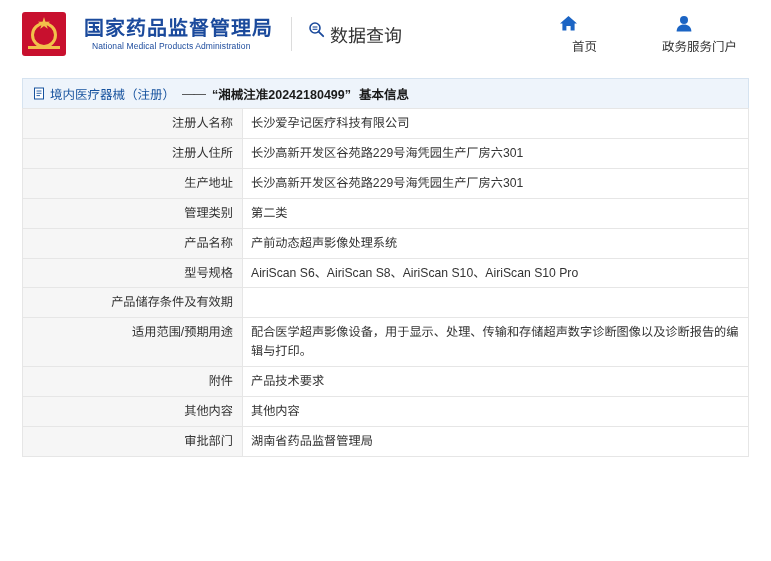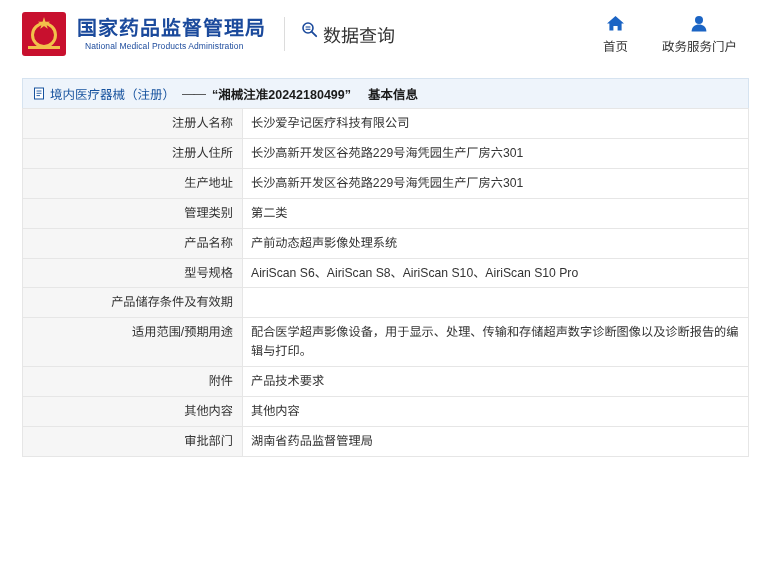--- a/index.html
+++ b/index.html
@@ -56,21 +56,21 @@
   }
   .emblem .bar {
     position: absolute;
     left: 6px;
     right: 6px;
     bottom: 7px;
     height: 3px;
     background: #f2c14a;
   }
   .brand-text {
-    margin-left: 11px;
+    margin-left: 18px;
     line-height: 1.15;
   }
   .brand-cn {
     font-family: "DejaVu Sans", sans-serif;
     font-size: 20px;
     font-weight: bold;
     color: #1b4a9c;
     letter-spacing: 1px;
   }
   .brand-en {
@@ -116,21 +116,21 @@
     color: #333;
     font-size: 12.5px;
   }
   .h-action .ico {
     height: 20px;
     display: flex;
     align-items: center;
     justify-content: center;
     margin-bottom: 3px;
   }
-  .h-action .label { white-space: nowrap; }
+  .h-action .label { white-space: nowrap; margin-left: 31px; }
 
   
   .content {
     padding: 10px 22px 0 22px;
     box-sizing: border-box;
   }
   .title-bar {
     background: #eef4fb;
     border: 1px solid #d6e3f0;
     border-bottom: none;
@@ -146,21 +146,21 @@
   .title-bar .doc-ico {
     width: 13px;
     height: 13px;
     display: inline-flex;
     align-items: center;
     justify-content: center;
   }
   .title-bar .crumb { color: #16529e; }
   .title-bar .sep { color: #444; margin: 0 3px; letter-spacing: -1px;}
   .title-bar .reg-no { color: #1a1a1a; font-weight: bold; }
-  .title-bar .sub { color: #1a1a1a; font-weight: bold; margin-left: 13px; }
+  .title-bar .sub { color: #1a1a1a; font-weight: bold; margin-left: 4px; }
 
   table.info {
     width: 100%;
     border-collapse: collapse;
     table-layout: fixed;
     border: 1px solid #e2e2e2;
     border-top: 1px solid #d6e3f0;
   }
   table.info tr { }
   table.info th {

